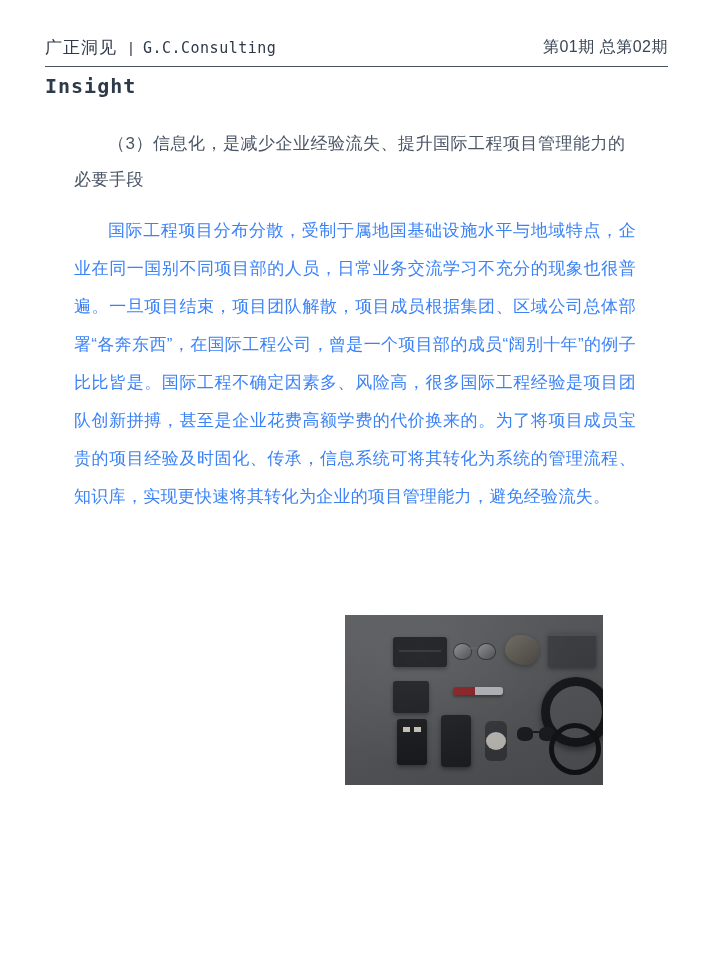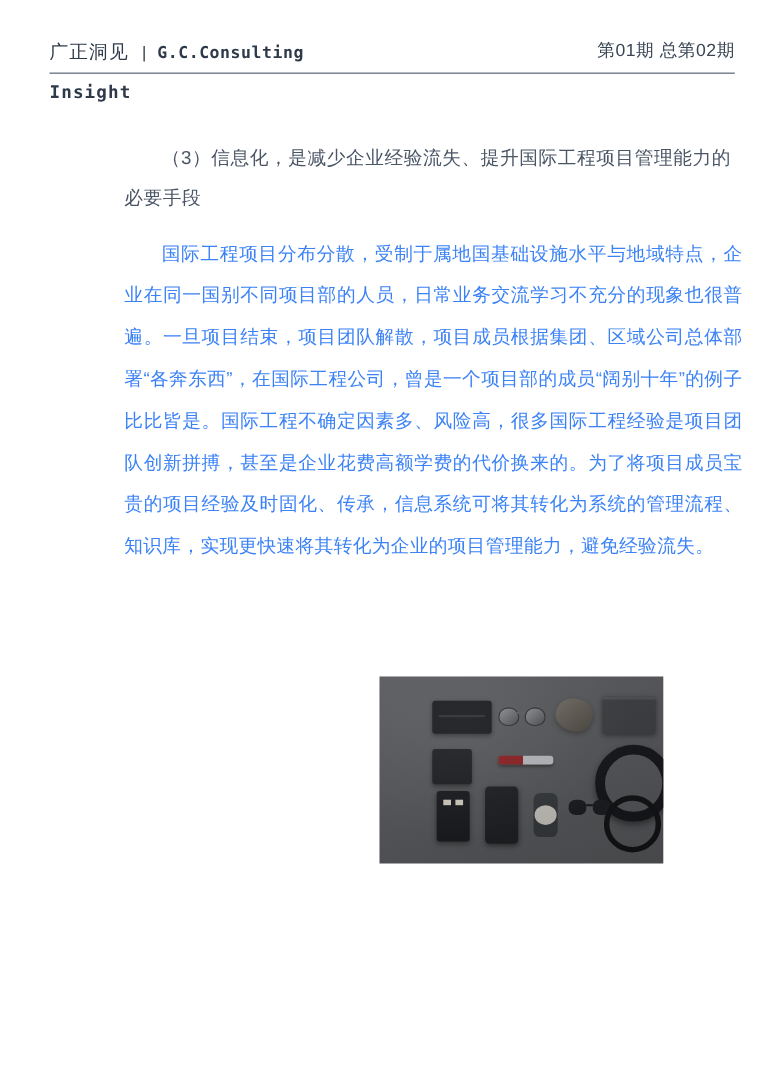--- a/index.html
+++ b/index.html
@@ -27,21 +27,21 @@
   
   .header {
     position: absolute;
     left: 45px;
     top: 36px;
     width: 623px;
     height: 66px;
   }
   .header-row {
     display: flex;
-    align-items: flex-start;
+    align-items: center;
     justify-content: space-between;
     width: 100%;
   }
   .brand-block {
     display: flex;
     align-items: baseline;
     white-space: nowrap;
   }
   .brand-cn {
     font-family: "Liberation Serif", serif;
@@ -51,21 +51,21 @@
   }
   .brand-sep {
     font-family: "Liberation Sans", sans-serif;
     font-size: 15px;
     color: #2e3a4a;
     margin: 0 10px 0 12px;
   }
   .brand-en {
     font-family: "DejaVu Sans Mono", monospace;
     font-size: 15px;
-    font-weight: bold;
+    font-weight: normal;
     letter-spacing: 0.5px;
     color: #2e3a4a;
   }
   .issue {
     font-family: "Liberation Sans", sans-serif;
     font-size: 16px;
     color: #3a4654;
     letter-spacing: 0.5px;
     white-space: nowrap;
     margin-left: 35px;
@@ -76,33 +76,32 @@
     top: 30px;
     width: 623px;
     height: 1px;
     background: #4a5564;
   }
   .brand-sub {
     position: absolute;
     left: 0;
     top: 38px;
     font-family: "DejaVu Sans Mono", monospace;
-    font-size: 16px;
+    font-size: 20px;
     font-weight: bold;
     letter-spacing: 1px;
     color: #2e3a4a;
   }
 
   
   .content {
     position: absolute;
     left: 74px;
     top: 126px;
     width: 562px;
-    margin-left: 39px;
   }
   .heading {
     font-family: "Liberation Sans", sans-serif;
     font-size: 17px;
     line-height: 36px;
     color: #4a5566;
     text-indent: 34px;
     margin: 0 0 14px 0;
     letter-spacing: 0.5px;
   }

